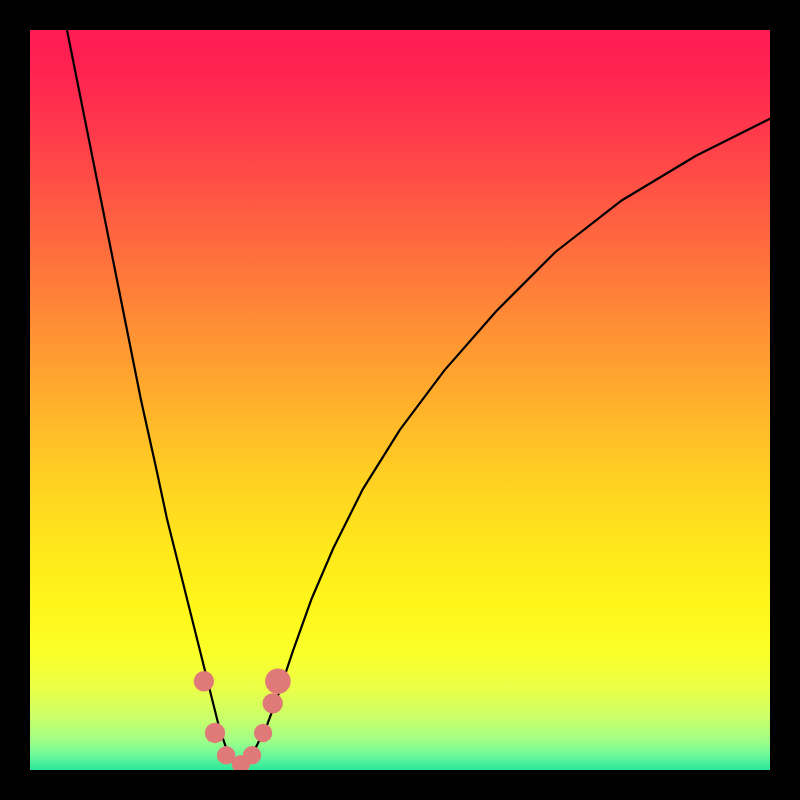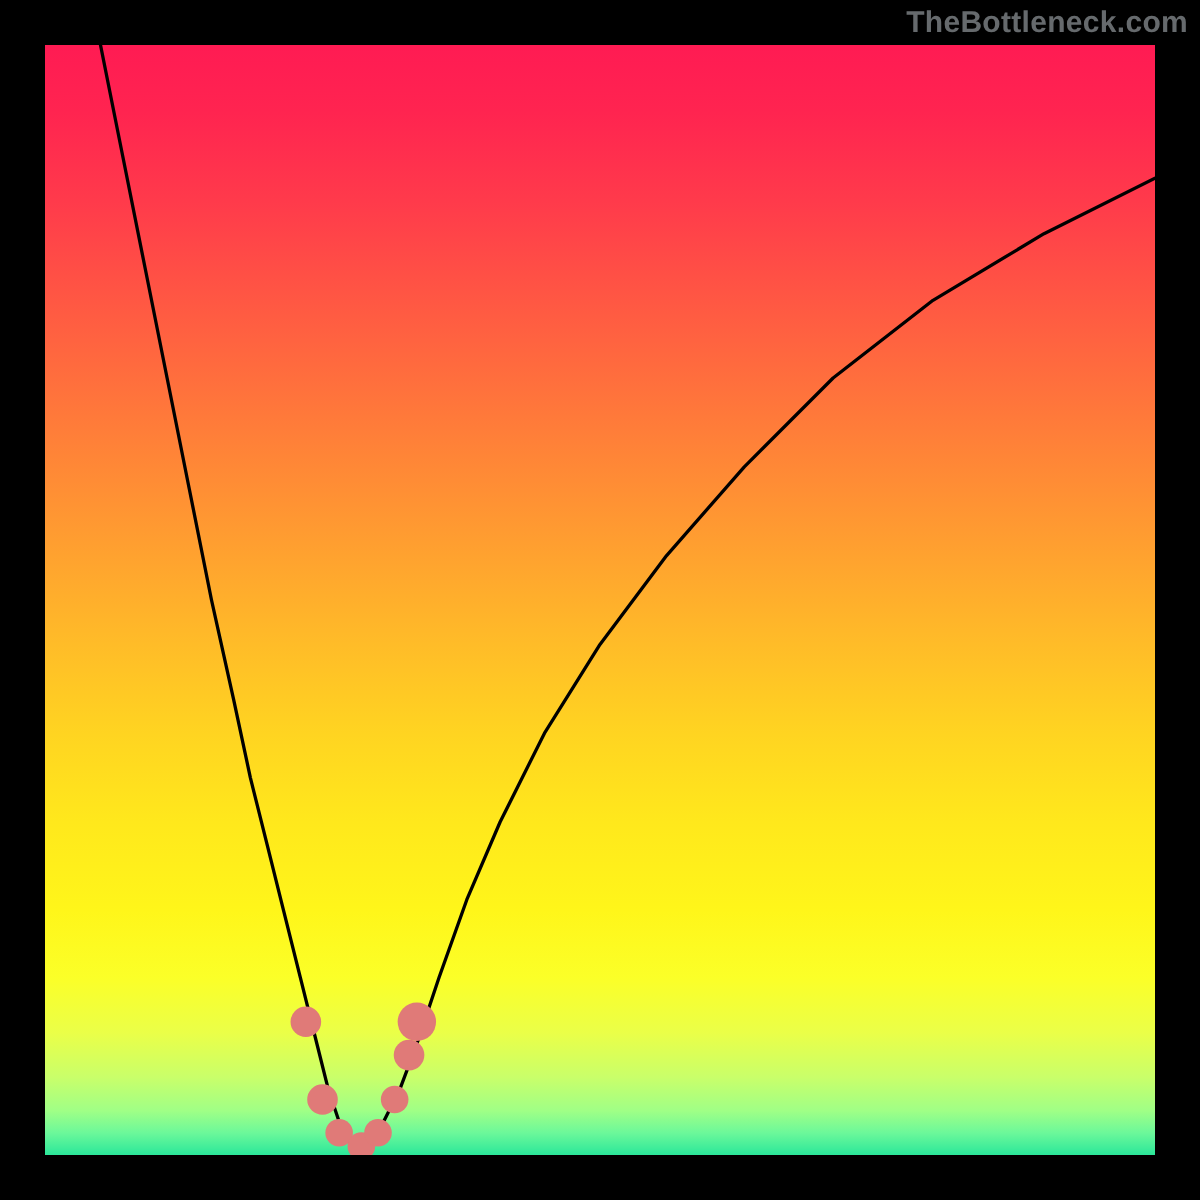--- a/index.html
+++ b/index.html
@@ -67,14 +67,13 @@
           <circle class="marker" cx="185.0" cy="703.0" r="10.2"></circle>
           <circle class="marker" cx="196.1" cy="725.2" r="9.2"></circle>
           <circle class="marker" cx="210.9" cy="734.1" r="9.2"></circle>
           <circle class="marker" cx="222.0" cy="725.2" r="9.2"></circle>
           <circle class="marker" cx="233.1" cy="703.0" r="9.2"></circle>
           <circle class="marker" cx="242.7" cy="673.4" r="10.2"></circle>
           <circle class="marker" cx="247.9" cy="651.2" r="12.8"></circle>
         </g>
     </svg>
   </div>
-  <div class="watermark">TheBottleneck.com</div>
 </div>
 
 </body></html>

